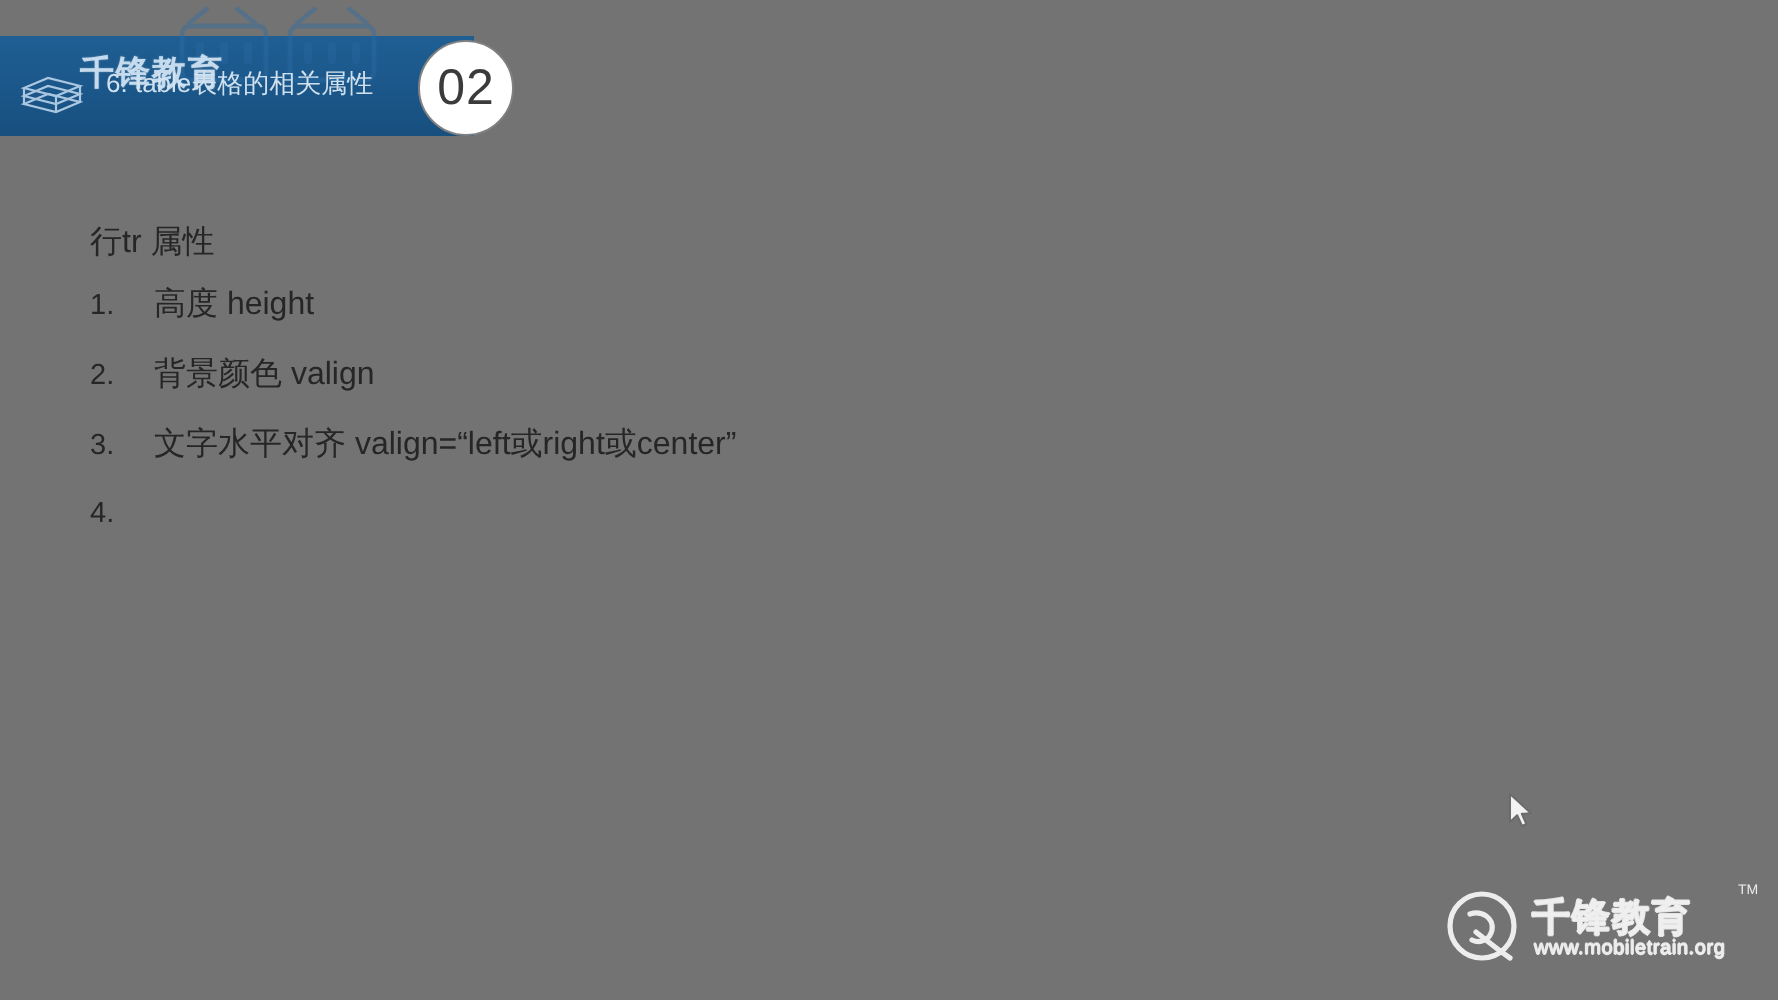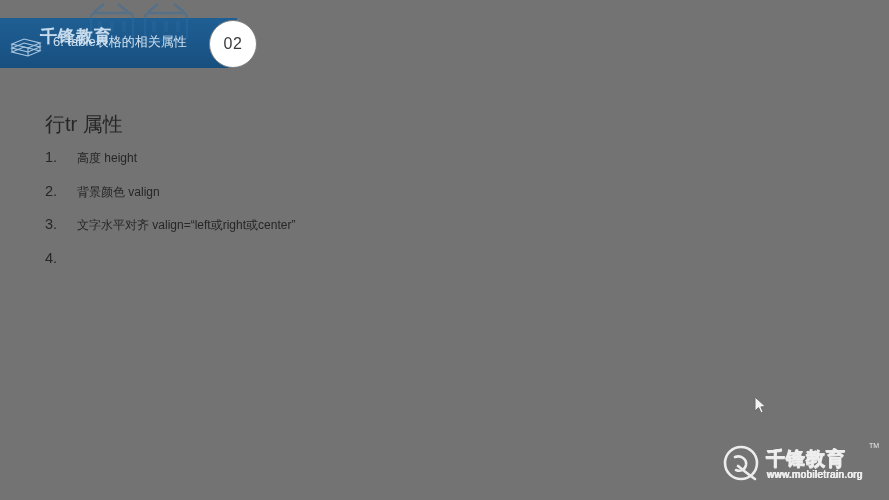--- a/index.html
+++ b/index.html
@@ -91,36 +91,36 @@
     border-radius: 50%;
     background: #ffffff;
     border: 1.4px solid #808080;
     box-sizing: border-box;
     z-index: 8;
     display: flex;
     align-items: center;
     justify-content: center;
   }
   .badge-num {
-    font-size: 16px;
+    font-size: 25px;
     color: #3b3b3b;
     font-family: "Liberation Sans", sans-serif;
     letter-spacing: 0.5px;
     line-height: 1;
   }
 
   
   .content {
     position: absolute;
     left: 45px;
     top: 112px;
     width: 700px;
   }
   .content-heading {
-    font-size: 20px;
+    font-size: 16px;
     color: #262626;
     margin: 0 0 14px 0;
     font-weight: normal;
     line-height: 1.2;
     white-space: nowrap;
   }
   .prop-list {
     list-style: none;
     margin: 0;
     padding: 0;
@@ -134,21 +134,21 @@
     margin-bottom: 19px;
     white-space: nowrap;
   }
   .prop-index {
     width: 32px;
     flex: 0 0 32px;
     font-size: 14.5px;
     color: #262626;
   }
   .prop-text {
-    font-size: 12px;
+    font-size: 16px;
     color: #262626;
   }
 
   
   .brand-watermark {
     position: absolute;
     right: 8px;
     bottom: 8px;
     width: 160px;
     height: 52px;

